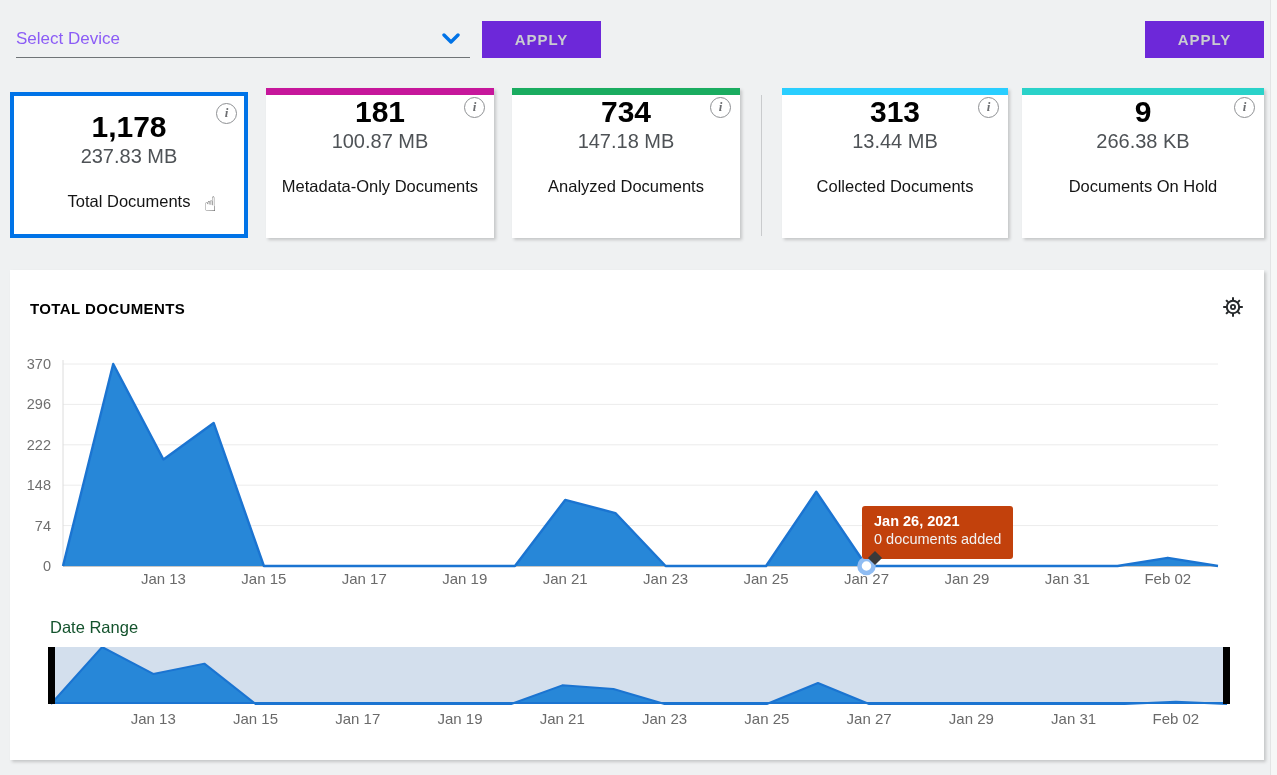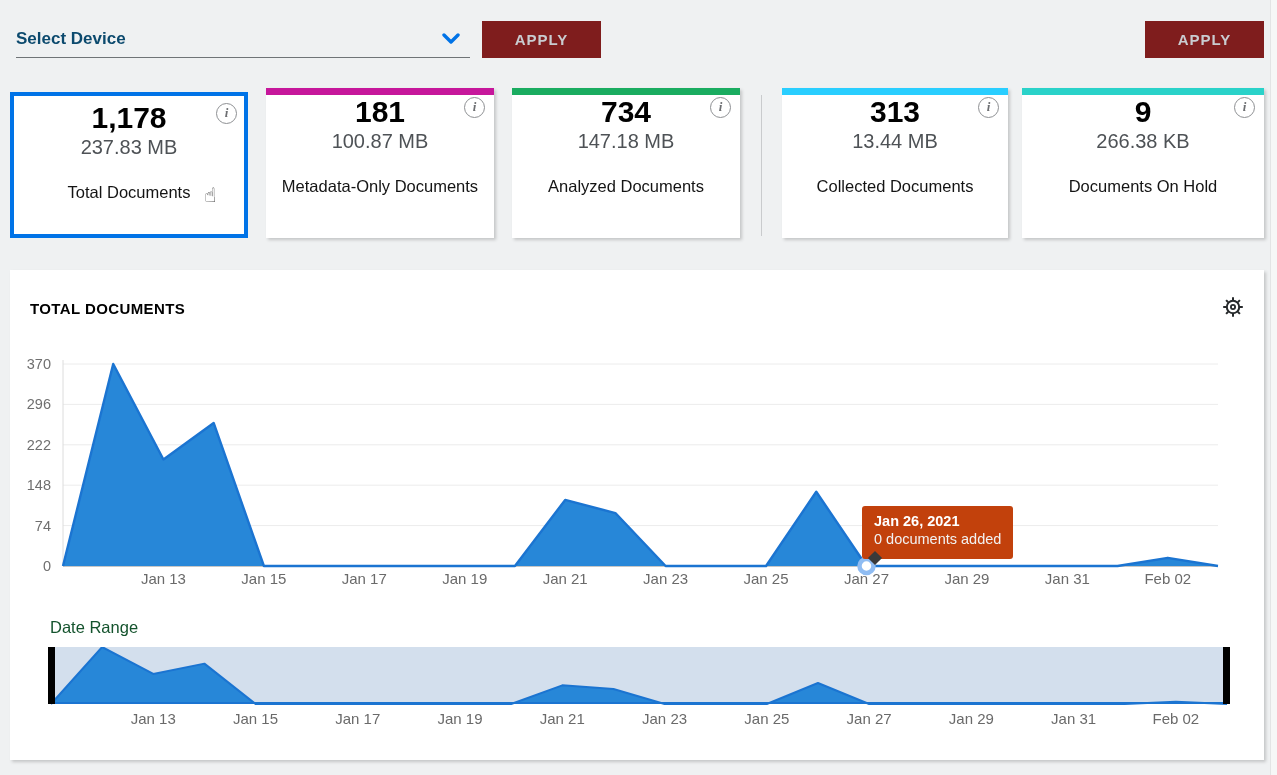--- a/index.html
+++ b/index.html
@@ -6,44 +6,44 @@
   html,body { background:#e9ebec; }
   .page {
     position:relative; width:1277px; height:775px;
     background:#EFF1F2; overflow:hidden;
     font-family:"Liberation Sans", sans-serif; color:#1a1a1a;
   }
   
   .filter-group { position:absolute; top:22px; }
   .filter-select { position:relative; height:36px; cursor:pointer; }
   .filter-select .sel-label {
-    position:absolute; left:0; top:7px; font-size:17px; color:#0c4a6e;font-weight:bold;
+    position:absolute; left:0; top:7px; font-size:17px; color:#8b5cf6;
   }
   .filter-select .underline {
     position:absolute; left:0; right:0; bottom:0; height:1px; background:#6f7477;
   }
   .chev { position:absolute; top:11px; width:18px; height:12px; }
   .apply-btn {
     position:absolute; top:21px; width:119px; height:37px;
-    background:#7f1d1d; border:none; color:#C9CCD0;
+    background:#6d28d9; border:none; color:#C9CCD0;
     font-family:"Liberation Sans", sans-serif;
     font-size:15px; font-weight:bold; letter-spacing:1px; cursor:default;
   }
   
   .card {
     position:absolute; top:88px; height:150px; background:#fff;
     box-shadow:2px 2px 3px rgba(0,0,0,0.18);
     display:flex; flex-direction:column; align-items:center; cursor:pointer;
   }
   .card .accent { width:100%; height:7px; flex:0 0 auto; }
   .card.selected {
     top:92px; height:146px; border:4px solid #0073E7; box-shadow:none;
   }
   .card .count { font-size:30px; font-weight:bold; color:#000; line-height:1.1; }
-  .card.selected .count { margin-top:5px; }
+  .card.selected .count { margin-top:14px; }
   .card .size { margin-top:2px; font-size:20px; color:#4e5256; }
   .card .label { margin-top:24px; font-size:16.5px; color:#141414; position:relative; white-space:nowrap; }
   .info-icon {
     position:absolute; top:9px; right:9px; width:21px; height:21px;
     border:1.5px solid #8e9093; border-radius:50%;
     color:#6d6f72; font-size:13px; line-height:18px; text-align:center;
     font-family:"Liberation Serif", serif; font-style:italic; font-weight:bold;
     cursor:pointer; background:#fff;
   }
   .card.selected .info-icon { top:7px; right:7px; }

